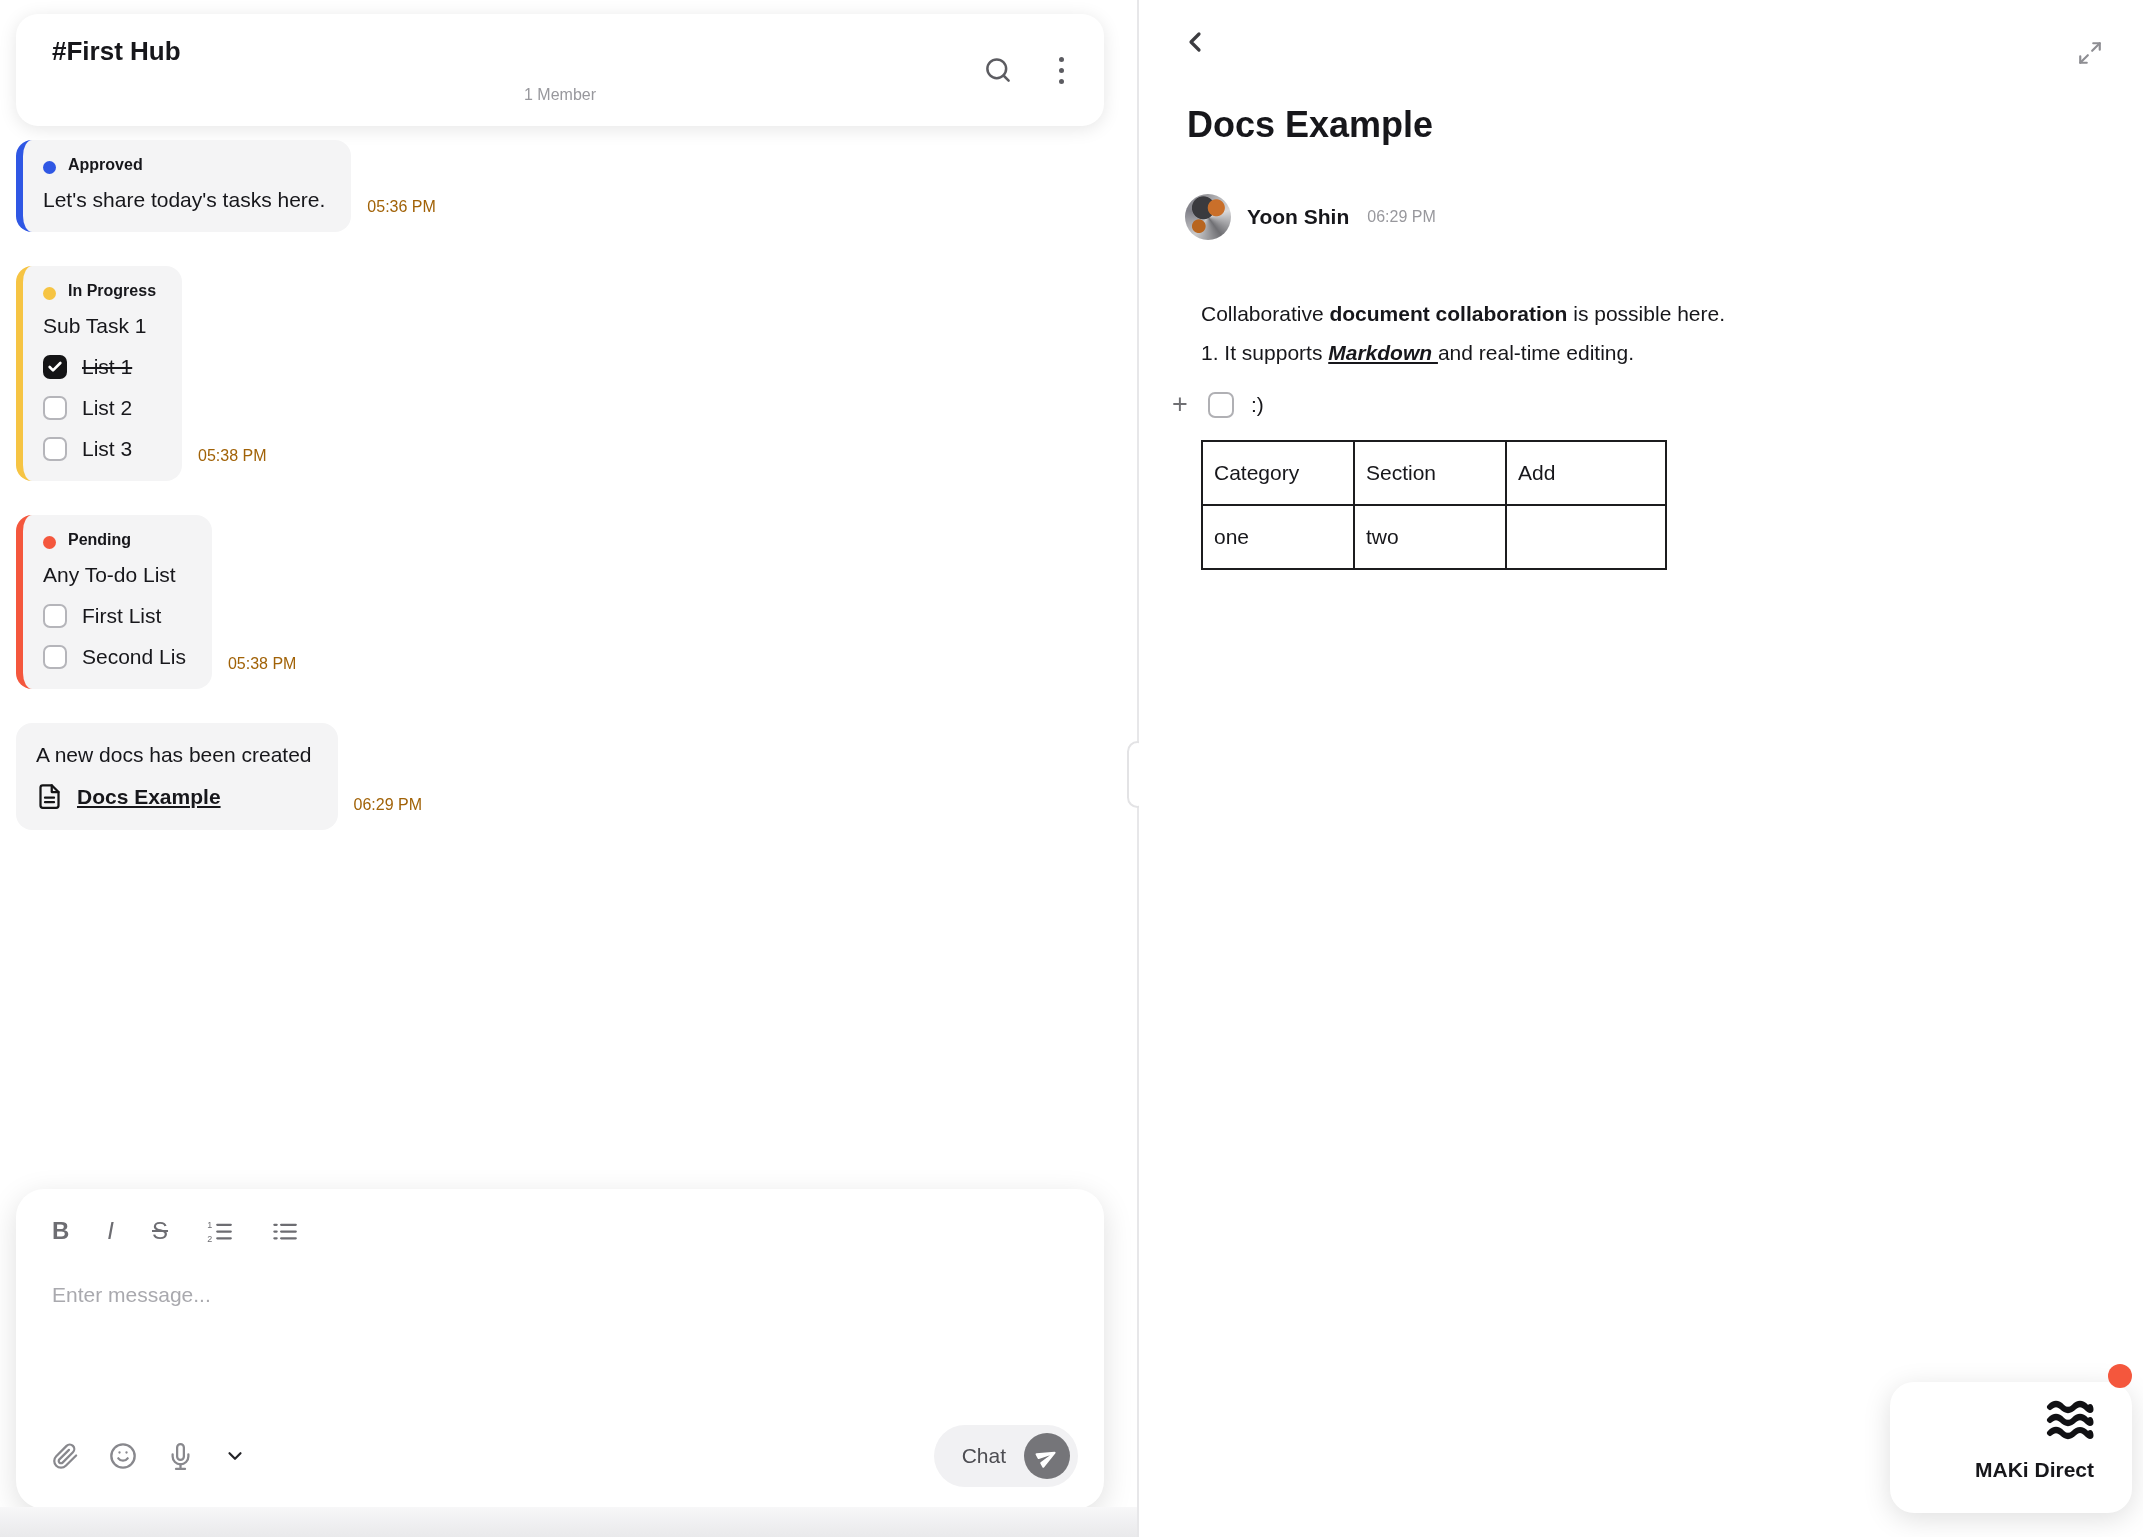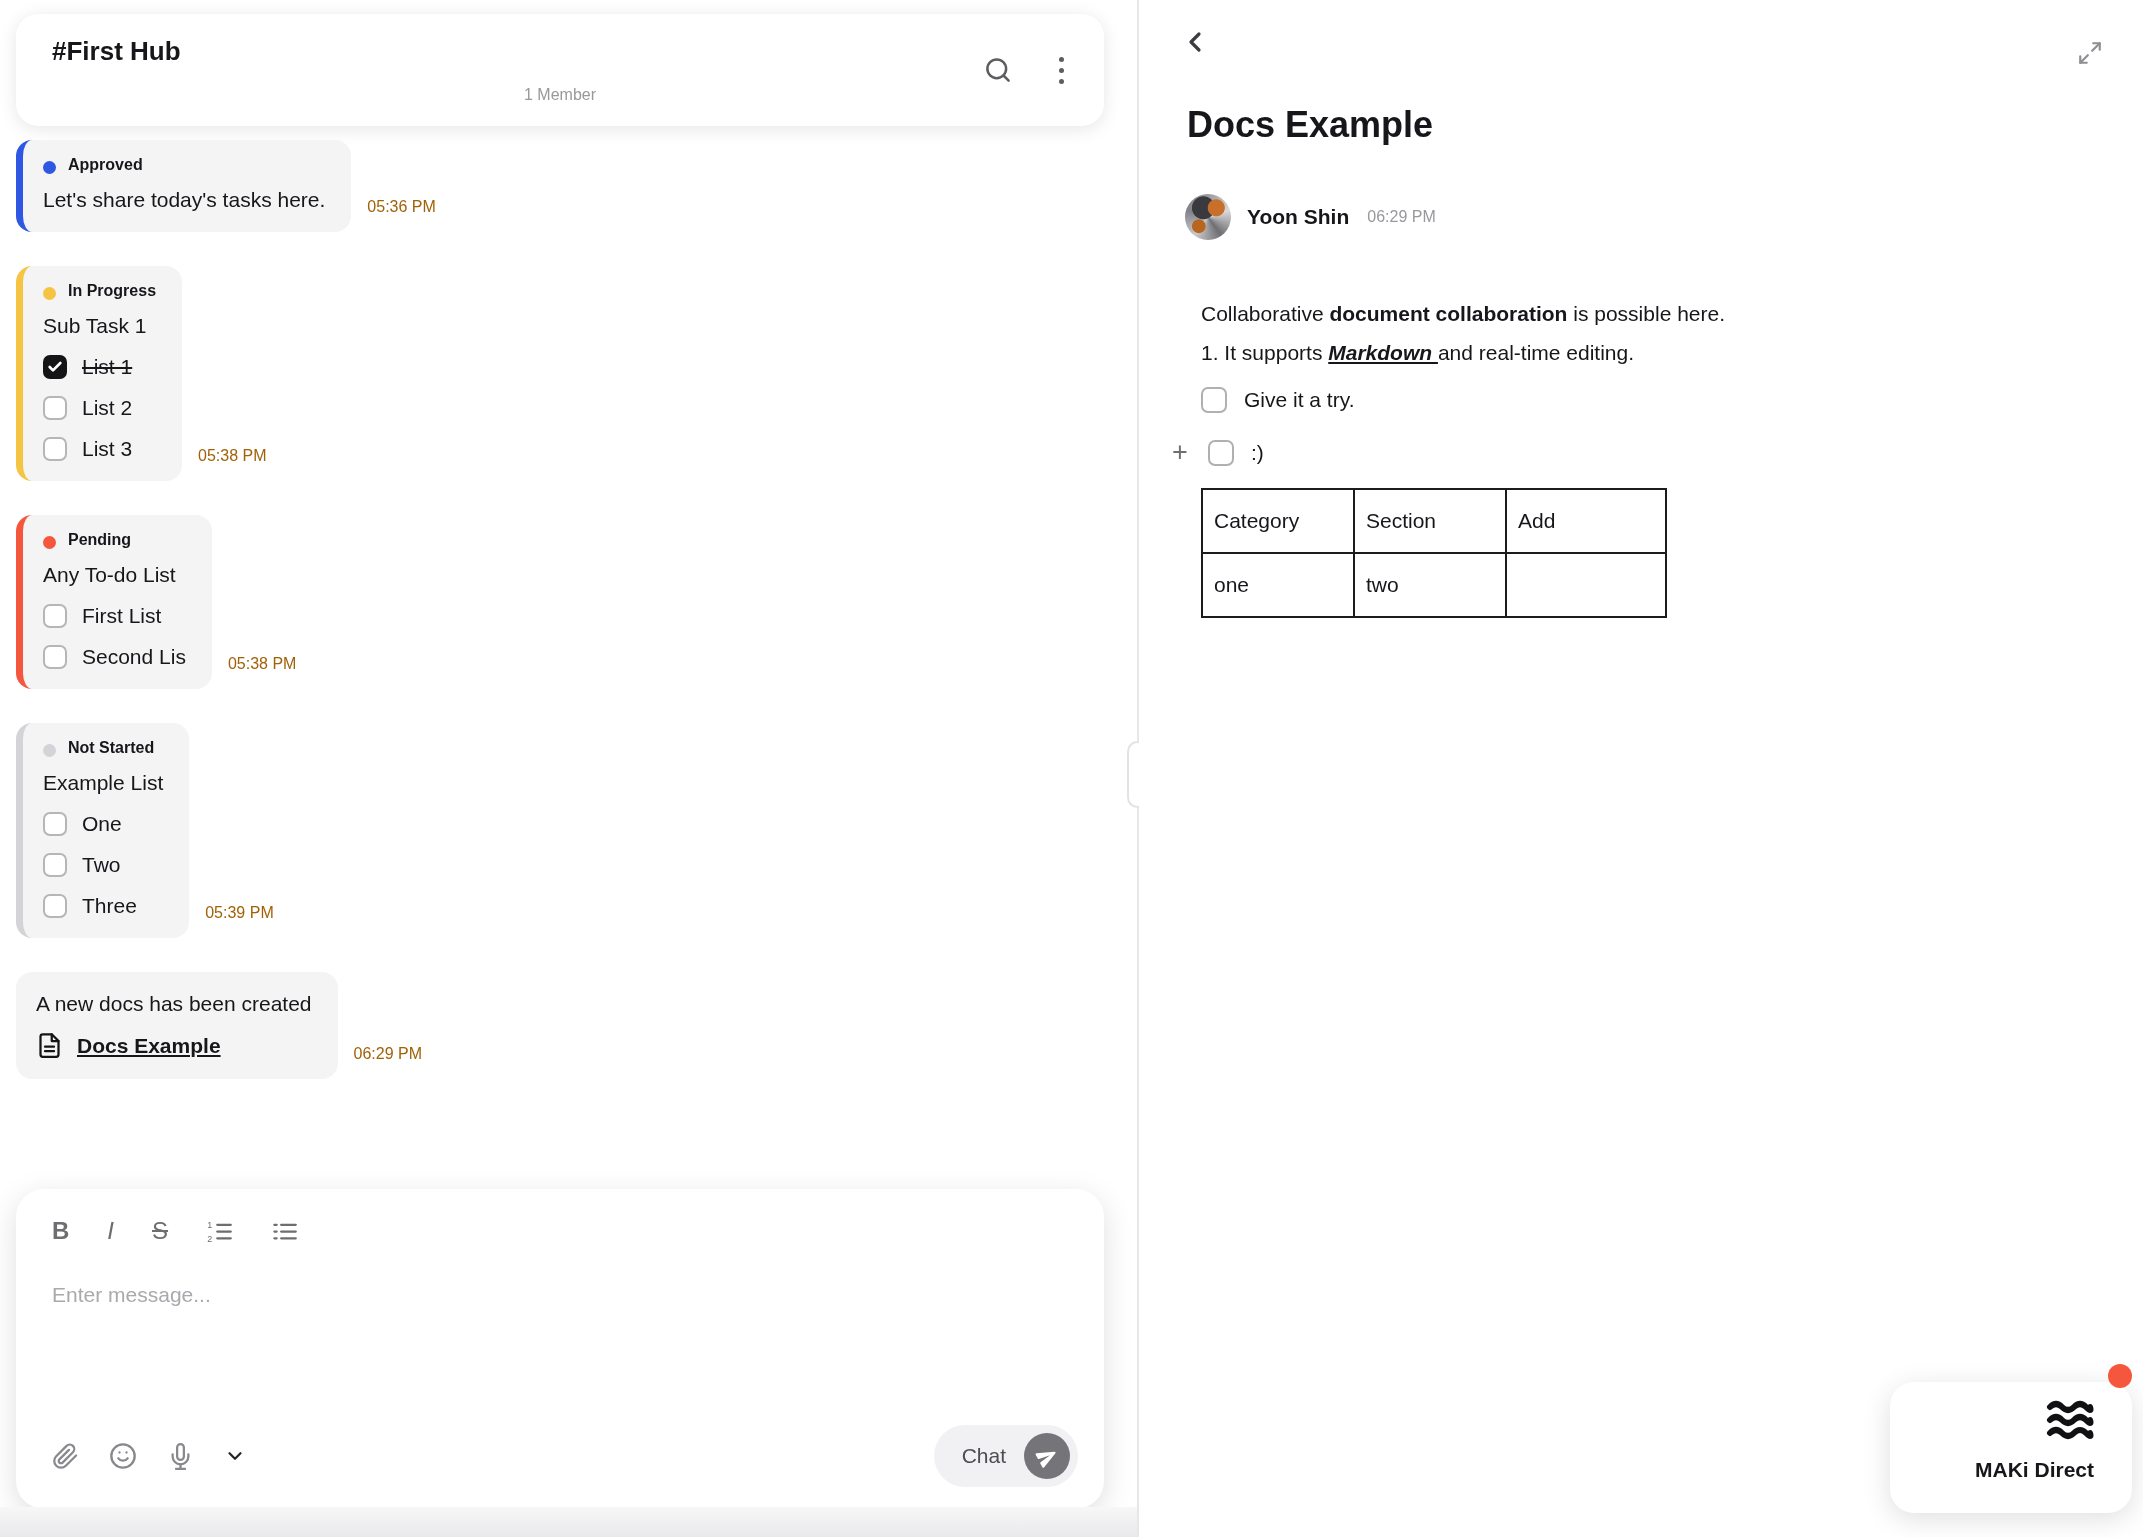--- a/index.html
+++ b/index.html
@@ -192,42 +192,20 @@
           <span>First List</span>
         </div>
         <div class="check-item">
           <span class="cb"></span>
           <span>Second Lis</span>
         </div>
       </div>
       <div class="time">05:38 PM</div>
     </div>
 
-    <div class="msg">
-      <div class="bubble accent" style="border-left-color: rgb(212, 212, 216);">
-        <div class="status-row">
-          <span class="status-dot" style="background: rgb(212, 212, 216);"></span>
-          <span class="status-label">Not Started</span>
-        </div>
-        <div class="card-title">Example List</div>
-        <div class="check-item">
-          <span class="cb"></span>
-          <span>One</span>
-        </div>
-        <div class="check-item">
-          <span class="cb"></span>
-          <span>Two</span>
-        </div>
-        <div class="check-item">
-          <span class="cb"></span>
-          <span>Three</span>
-        </div>
-      </div>
-      <div class="time">05:39 PM</div>
-    </div>
 
     <div class="msg">
       <div class="bubble">
         <div class="msg-text" style="margin-top:4px;">A new docs has been created</div>
         <div class="doc-link-row">
           <span>
             <svg width="27" height="27" viewBox="0 0 24 24" fill="none" stroke="#141416" stroke-width="2" stroke-linecap="round" stroke-linejoin="round">
               <path d="M14 2H6a2 2 0 0 0-2 2v16a2 2 0 0 0 2 2h12a2 2 0 0 0 2-2V8z"></path>
               <polyline points="14 2 14 8 20 8"></polyline>
               <line x1="16" y1="13" x2="8" y2="13"></line>
@@ -350,24 +328,20 @@
   <div class="author-row">
     <div class="avatar"></div>
     <div class="author-name">Yoon Shin</div>
     <div class="author-time">06:29 PM</div>
   </div>
 
   <div class="doc-content">
     <p class="doc-p"><span>Collaborative </span><b>document collaboration</b><span> is possible here.</span></p>
     <p class="doc-p"><span>1. It supports </span><span class="md-em">Markdown </span><span>and real-time editing.</span></p>
 
-    <div class="todo-row">
-      <span class="cb-doc"></span>
-      <span>Give it a try.</span>
-    </div>
 
     <div class="todo-row second">
       <span class="add-handle">+</span>
       <span class="cb-doc"></span>
       <span>:)</span>
     </div>
 
     <table class="doc-table">
       <tbody>
         <tr>

